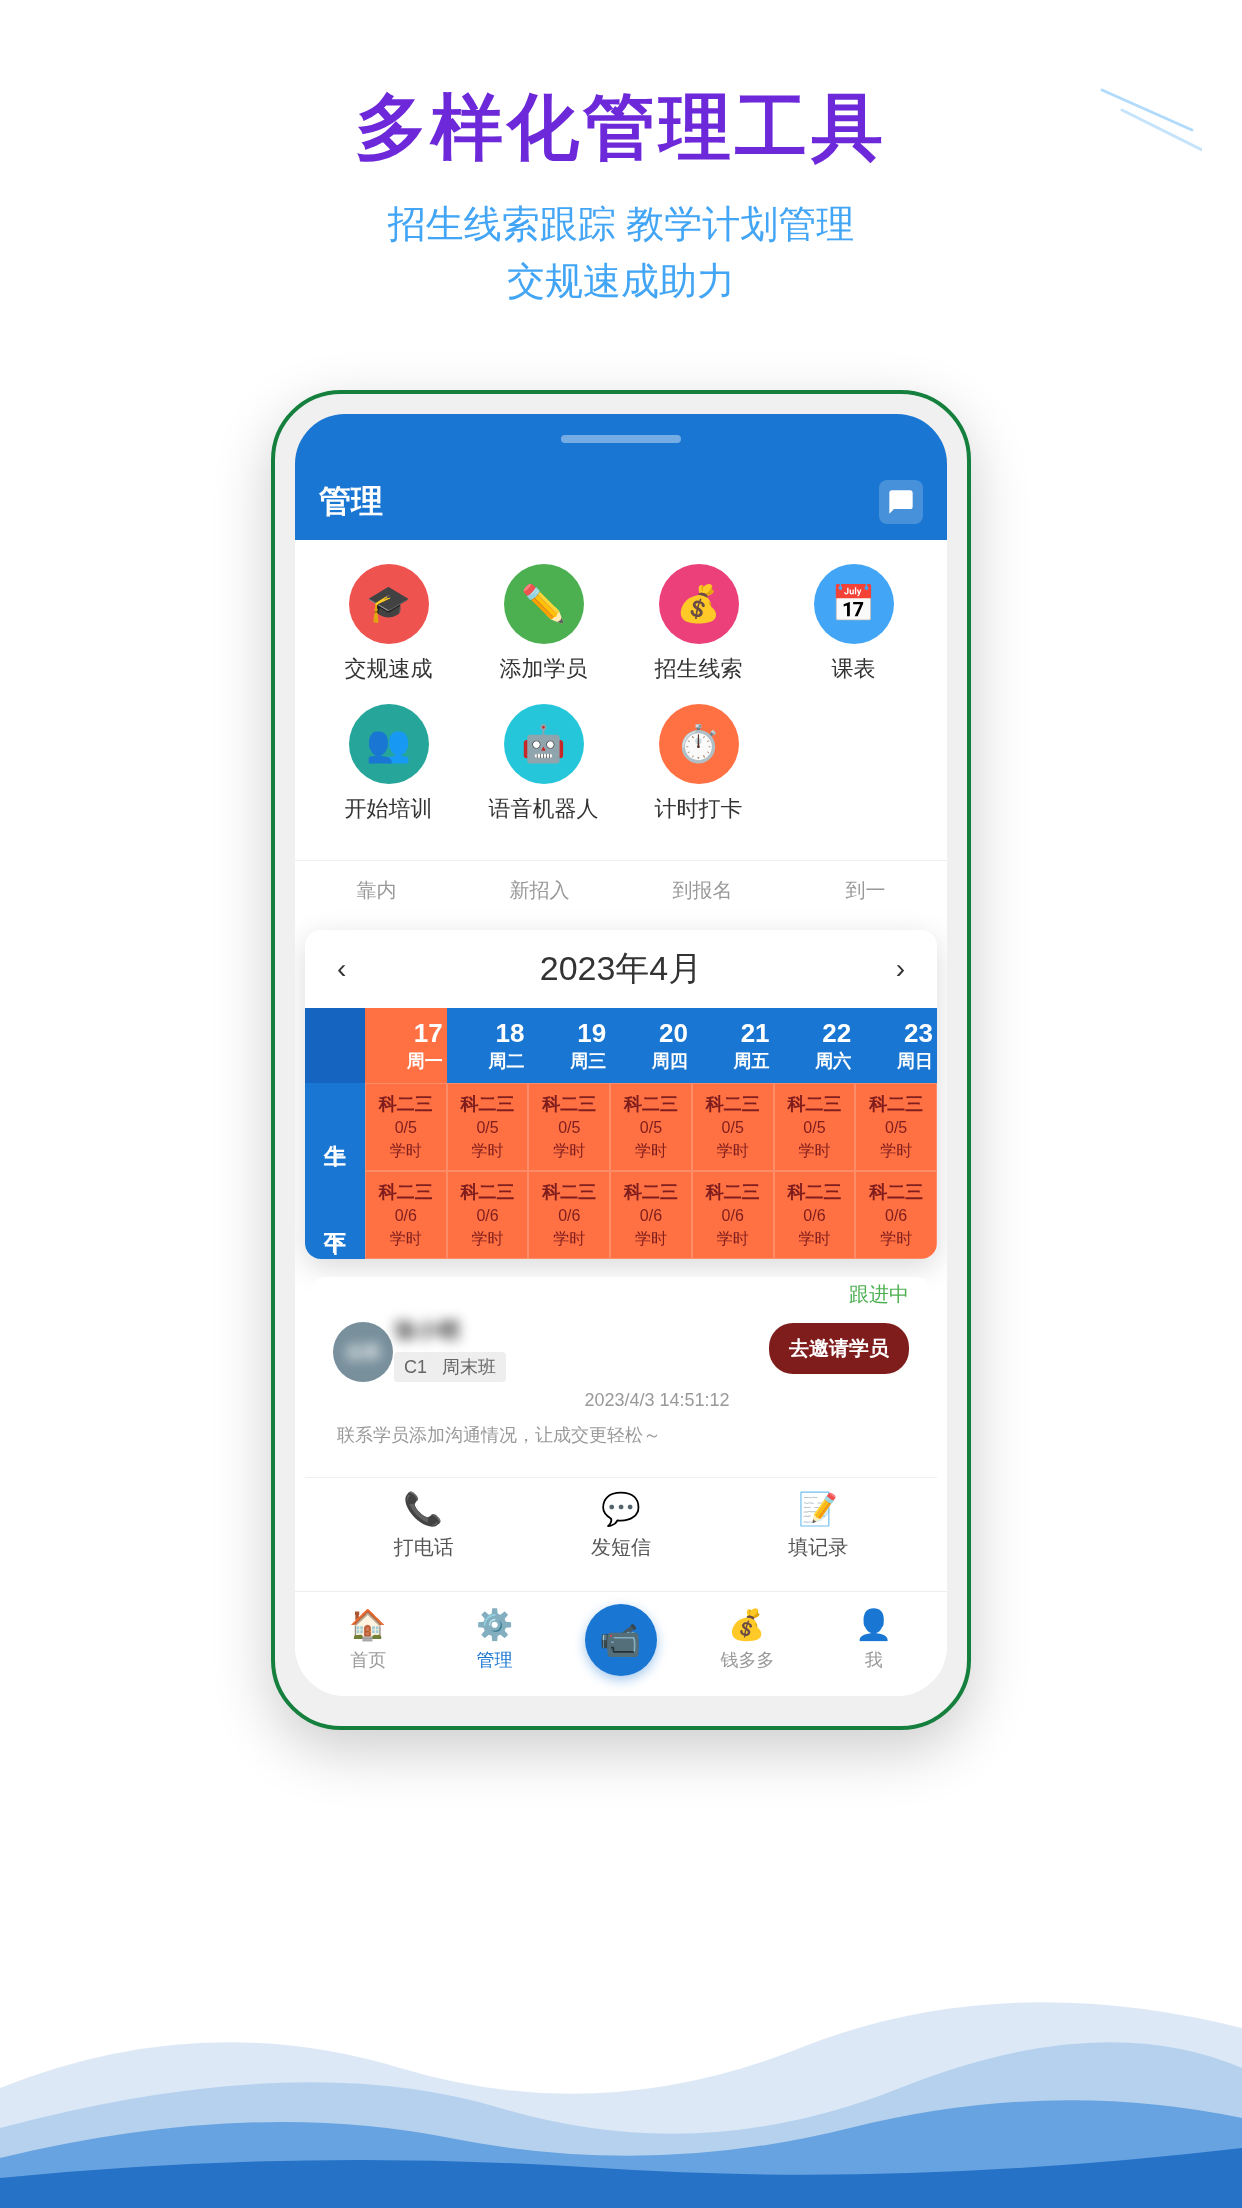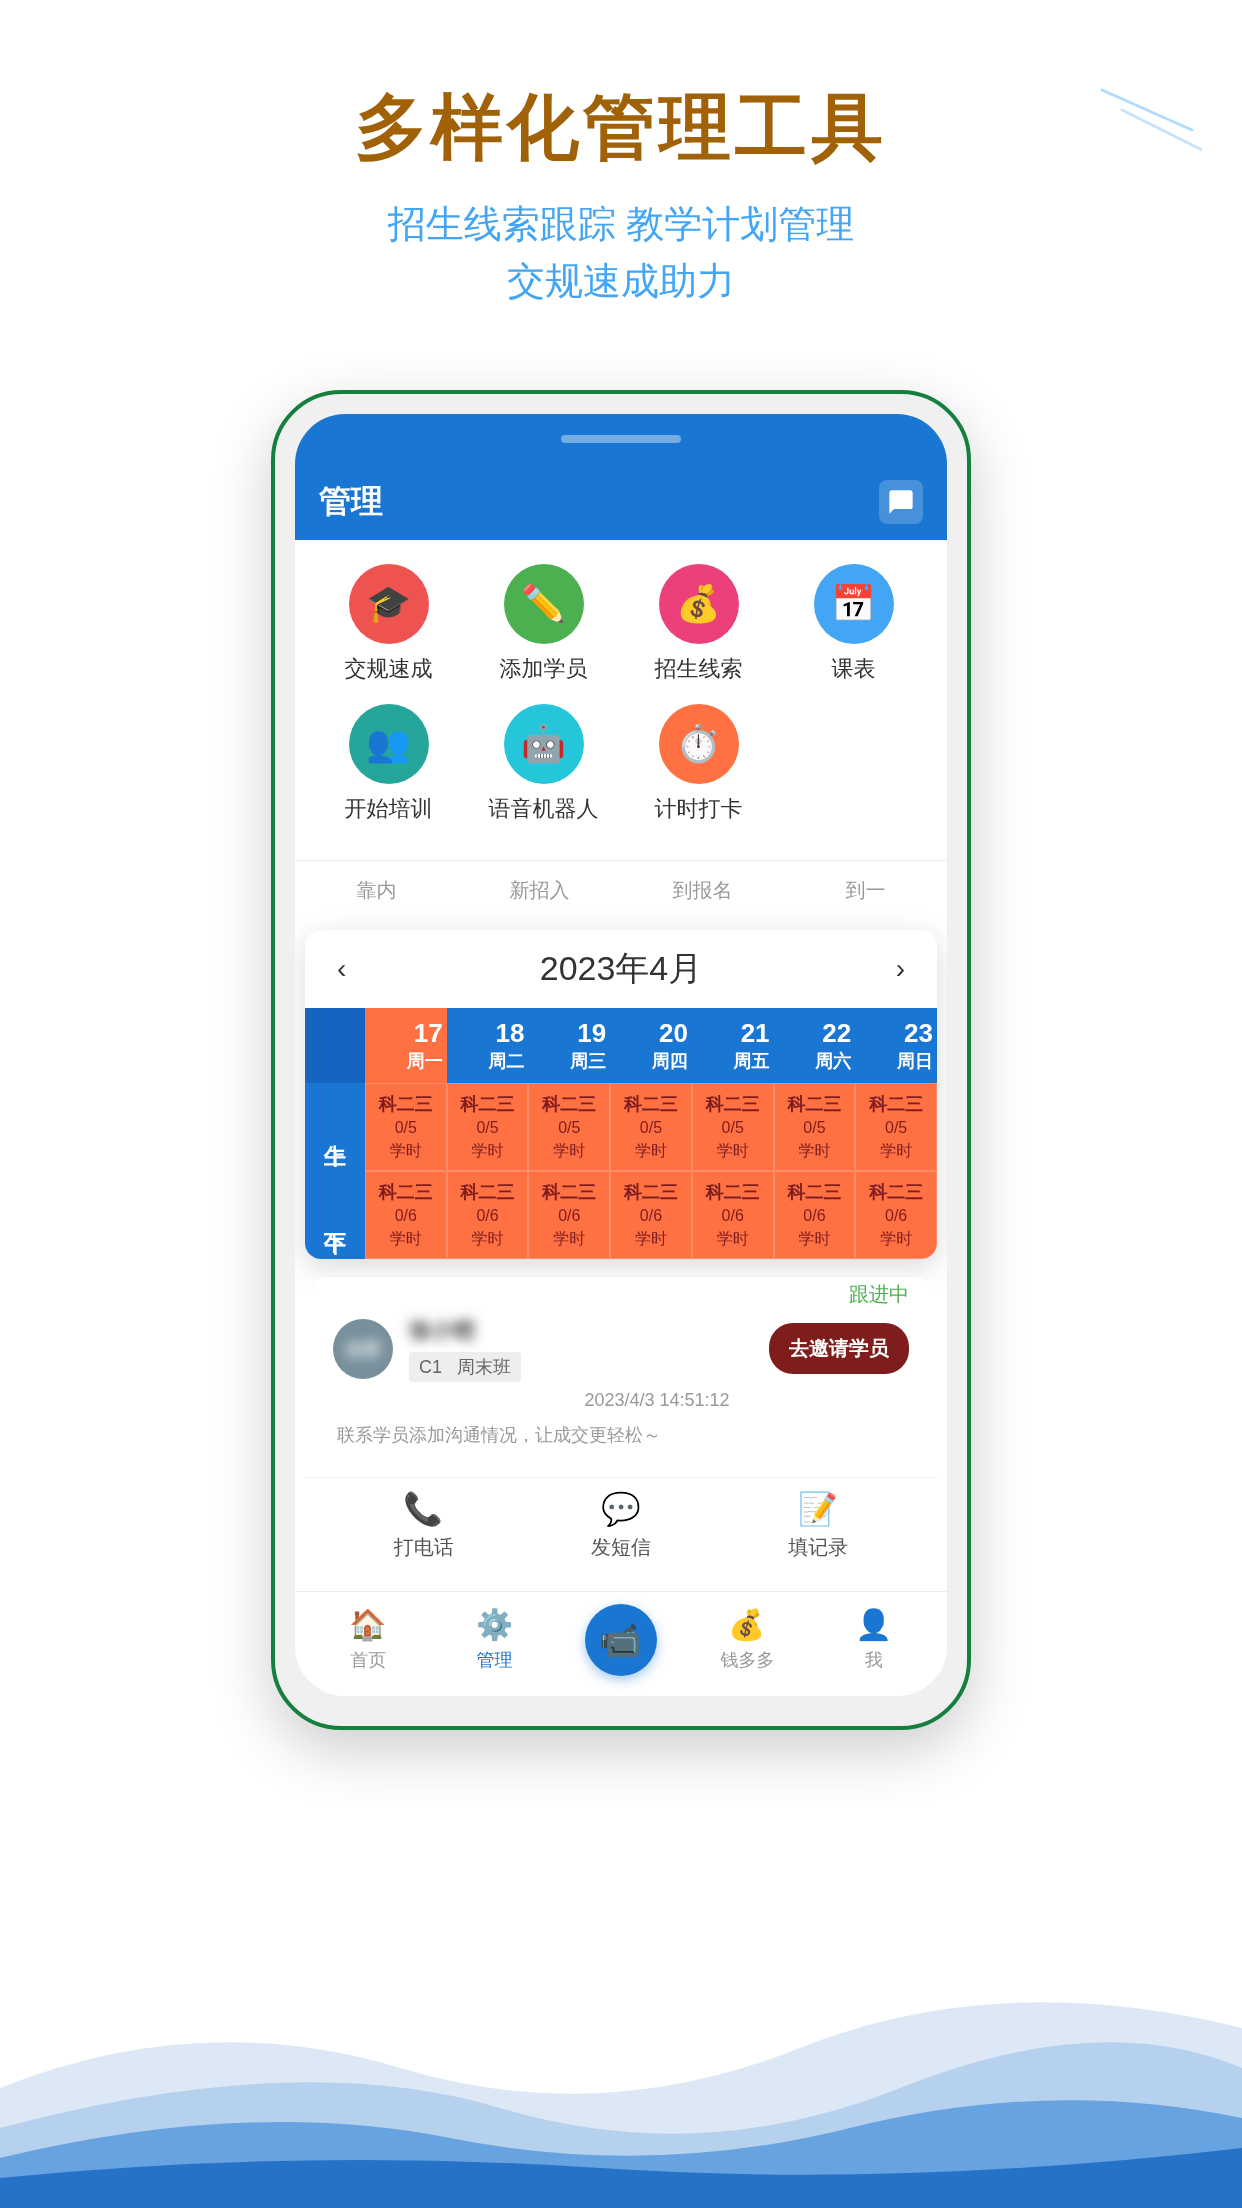--- a/index.html
+++ b/index.html
@@ -16,21 +16,21 @@
     
     .header-section {
       text-align: center;
       padding: 80px 40px 40px;
       position: relative;
       z-index: 2;
     }
     .main-title {
       font-size: 72px;
       font-weight: 800;
-      color: #a16207;
+      color: #6d28d9;
       letter-spacing: 4px;
       margin-bottom: 20px;
     }
     .sub-title {
       font-size: 38px;
       color: #42A5F5;
       line-height: 1.5;
       font-weight: 400;
     }
 
@@ -256,22 +256,22 @@
       font-size: 20px;
       margin-bottom: 8px;
     }
     .lead-info-row {
       display: flex;
       align-items: center;
       justify-content: space-between;
     }
     .lead-avatar-name {
       display: flex;
-      align-items: center;
-      gap: 16px;
+      align-items: flex-end;
+      gap: 1px;
     }
     .lead-avatar {
       width: 60px;
       height: 60px;
       border-radius: 50%;
       background: #78909C;
       display: flex;
       align-items: center;
       justify-content: center;
       color: white;

